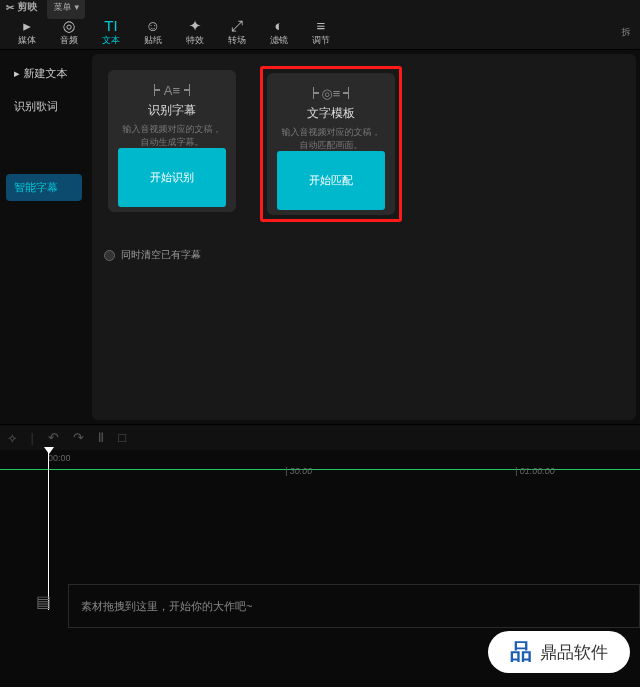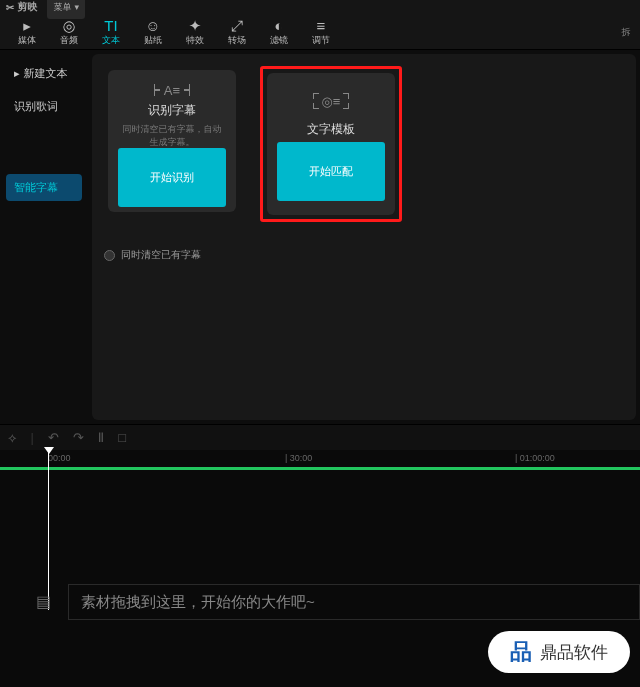--- a/index.html
+++ b/index.html
@@ -187,36 +187,36 @@
       background: #0a0a0a;
       height: 224px;
       position: relative;
     }
     .ruler {
       height: 20px;
       display: flex;
       position: relative;
       font-size: 9px;
       color: #666;
-      border-bottom: 3px solid #22c55e;
+      border-bottom: 1px solid #22c55e;
     }
     .ruler-start { position:absolute; left:48px; top:3px;}
-    .ruler .tick { position: absolute; top: 3px; }
+    .ruler .tick { position: absolute; top: 16px; font-style: italic; }
     .track {
       position: absolute;
       left: 68px;
       right: 0;
       top: 134px;
-      height: 36px;
+      height: 44px;
       border: 1px solid #2a2a2a;
       display: flex;
       align-items: center;
       padding: 0 12px;
       gap: 14px;
-      font-size: 15px;
+      font-size: 11px;
       color: #888;
     }
     .track-left {
       position:absolute;
       left:36px; top:142px;
       color:#666; font-size:16px;
     }
     .playhead {
       position: absolute;
       left: 48px;
@@ -326,35 +326,36 @@
       <div class="card-wrap">
         <div class="card">
           <div class="card-icon">
             <span class="corner tl"></span>
               <span class="corner tr"></span>
             <span class="corner bl"></span>
               <span class="corner br"></span>
             <span class="card-icon-inner">A≡</span>
           </div>
           <div class="card-title">识别字幕</div>
-          <div class="card-desc">同时清空已有字幕，自动生成字幕。</div>
+          <div class="card-desc">输入音视频对应的文稿，自动生成字幕。</div>
           <button class="card-btn">开始识别</button>
         </div>
       </div>
 
       <div class="card-wrap highlight">
         <div class="card">
           <div class="card-icon">
             <span class="corner tl"></span>
               <span class="corner tr"></span>
             <span class="corner bl"></span>
               <span class="corner br"></span>
             <span class="card-icon-inner">◎≡</span>
           </div>
           <div class="card-title">文字模板</div>
+          <div class="card-desc">输入音视频对应的文稿，自动匹配画面。</div>
           <button class="card-btn">开始匹配</button>
         </div>
       </div>
 
     </div>
     <div class="checkbox-row">
       <span class="checkbox"></span>
       <span>同时清空已有字幕</span>
     </div>
   </div>

